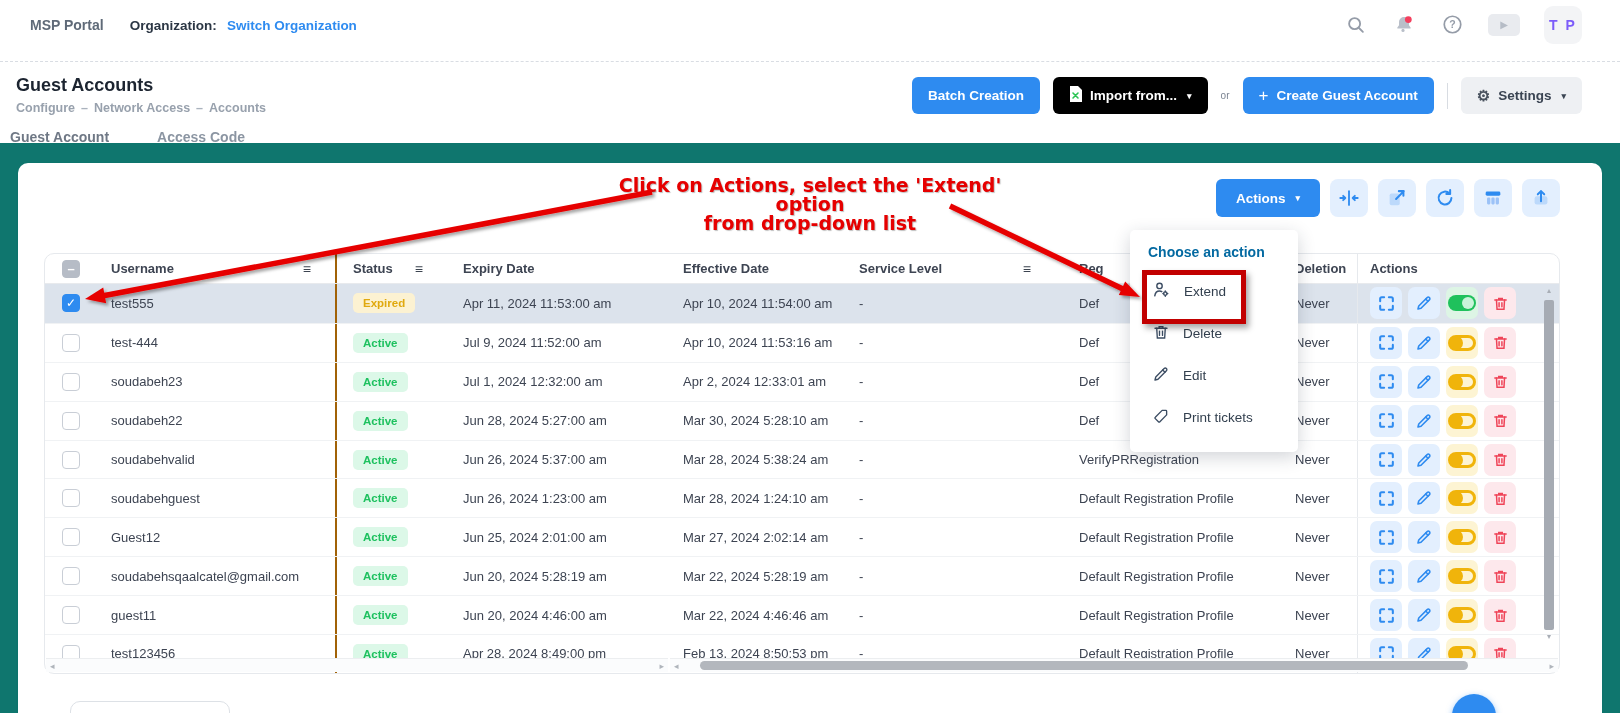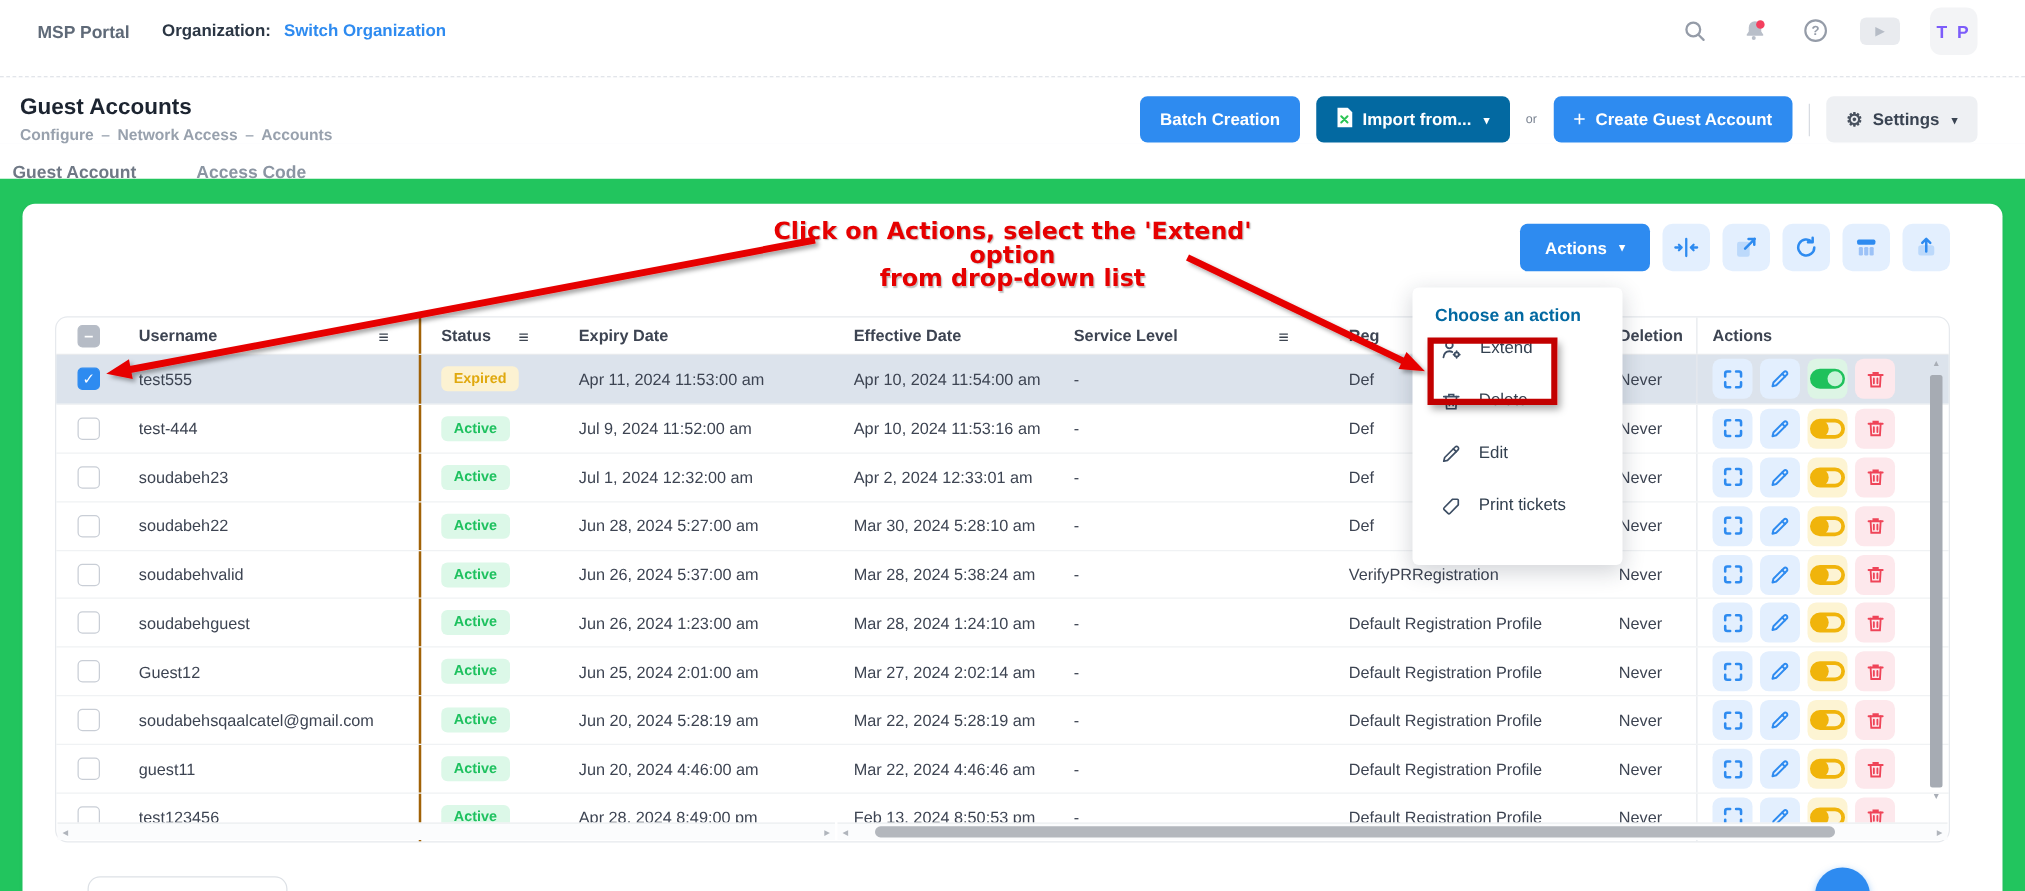--- a/index.html
+++ b/index.html
@@ -26,34 +26,34 @@
   
   .page-header { background:#fff; padding:13px 38px 0 16px; display:flex;
                  justify-content:space-between; align-items:flex-start; }
   .page-title { font-size:18px; font-weight:700; color:#1c2430; }
   .breadcrumb { font-size:12.5px; color:#98a1ad; font-weight:600; margin-top:5px; }
   .breadcrumb .sep { margin:0 6px; color:#aab2bd; }
   .hdr-actions { display:flex; align-items:center; gap:13px; margin-top:2px; }
   .btn { border:none; border-radius:6px; font-family:inherit; font-size:13.5px; font-weight:700;
          padding:0 16px; height:37px; display:flex; align-items:center; gap:8px; cursor:pointer; }
   .btn-blue { background:#2e8bf0; color:#fff; }
-  .btn-green { background:#0369a1; color:#fff;justify-content:flex-end; }
+  .btn-green { background:#000000; color:#fff;justify-content:flex-end; }
   .btn-gray { background:#eef0f3; color:#3a4452; }
   .or-text { font-size:10px; color:#7b8492; }
   .vdiv { width:1px; height:26px; background:#d8dce2; }
   .caret { font-size:9px; margin-left:2px; }
 
   
   .tabs-row { background:#fff; display:flex; margin-left:-14px; padding-top:14px; }
   .tab { font-size:14px; font-weight:600; color:#8b95a2; padding:0 24px 11px 24px;
          border-bottom:3px solid #e9ebee; cursor:pointer; }
   .tab.active { color:#6f7885; border-bottom-color:#2e8bf0; }
 
   
-  .content { position:absolute; left:0; right:0; top:143px; bottom:0; background:#22c55e; }
+  .content { position:absolute; left:0; right:0; top:143px; bottom:0; background:#0f766e; }
   .card { position:absolute; left:18px; top:20px; width:1584px; height:570px; background:#fff;
           border-radius:10px; box-shadow:0 1px 3px rgba(20,30,50,.06); }
   .toolbar { position:absolute; top:16px; right:42px; display:flex; gap:10px; align-items:center; }
   .btn-actions { height:38px; padding:0 20px; }
   .tool-btn { width:38px; height:38px; border:none; background:#e3effe; border-radius:8px;
               display:flex; align-items:center; justify-content:center; cursor:pointer; }
 
   
   .table-wrap { position:absolute; left:26px; top:90px; width:1516px; height:421px;
                 border:1px solid #e6e9ed; border-radius:10px; background:#fff; }
@@ -106,21 +106,21 @@
              display:flex; align-items:center; justify-content:space-between; padding:0 4px; z-index:5; }
   .hs-left { left:1px; width:622px; }
   .hs-right { left:625px; right:1px; }
   .hscroll .arr { font-size:9px; color:#b0b5bc; }
   .hthumb { position:absolute; left:30px; width:768px; height:9px; background:#b3b7bd; border-radius:5px; }
 
   
   .dropdown { position:absolute; left:1130px; top:230px; width:168px; background:#fff; z-index:40;
               border-radius:5px; box-shadow:0 5px 18px rgba(30,40,60,.2); padding:12px 0 14px; }
   .dd-title { font-size:14px; font-weight:700; color:#0369a1; padding:2px 0 10px 18px; }
-  .dd-item { height:42px; display:flex; align-items:flex-start; gap:13px; padding-left:22px;
+  .dd-item { height:42px; display:flex; align-items:center; gap:13px; padding-left:22px;
              font-size:13.5px; color:#33404f; cursor:pointer; }
   .red-box { position:absolute; left:1142px; top:270px; width:104px; height:54px;
              border:5px solid #c20000; z-index:45; box-shadow:3px 4px 6px rgba(0,0,0,.35); pointer-events:none; }
 
   
   .annotation { position:absolute; left:615px; top:176px; width:390px; text-align:center; z-index:50;
                 font-family:"DejaVu Sans", sans-serif; font-weight:700; font-size:19px;
                 line-height:19px; color:#e60000; text-shadow:1px 1px 1px rgba(0,0,0,.25); }
   .arrows { position:absolute; left:0; top:0; z-index:50; pointer-events:none; }
 

